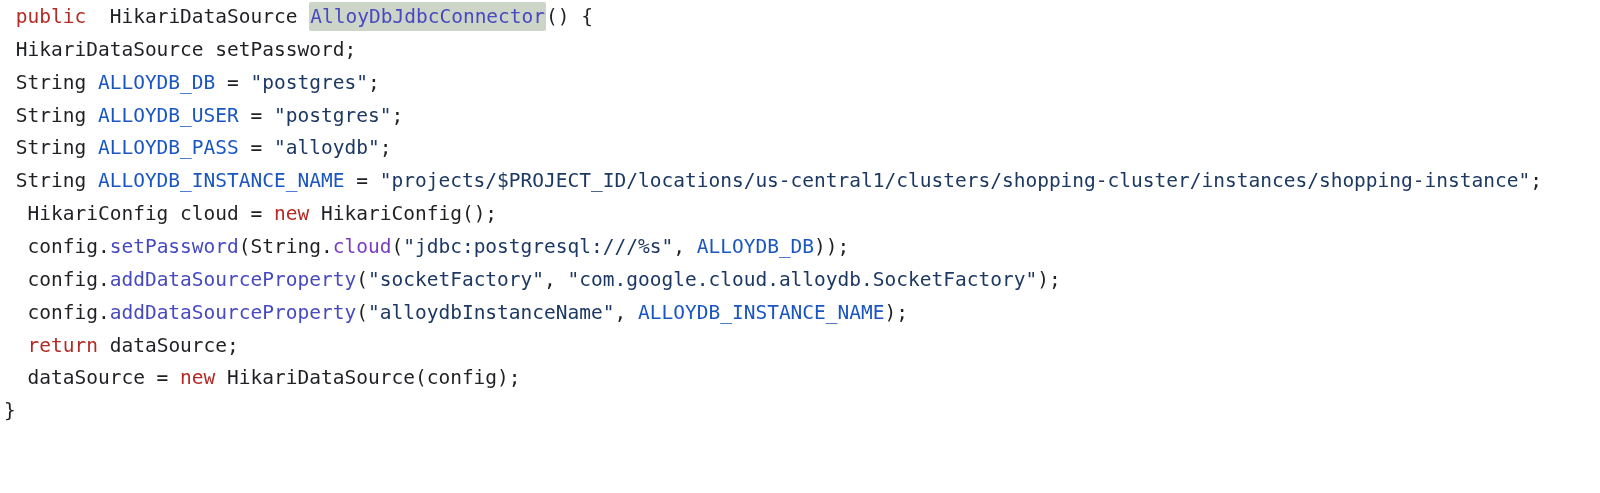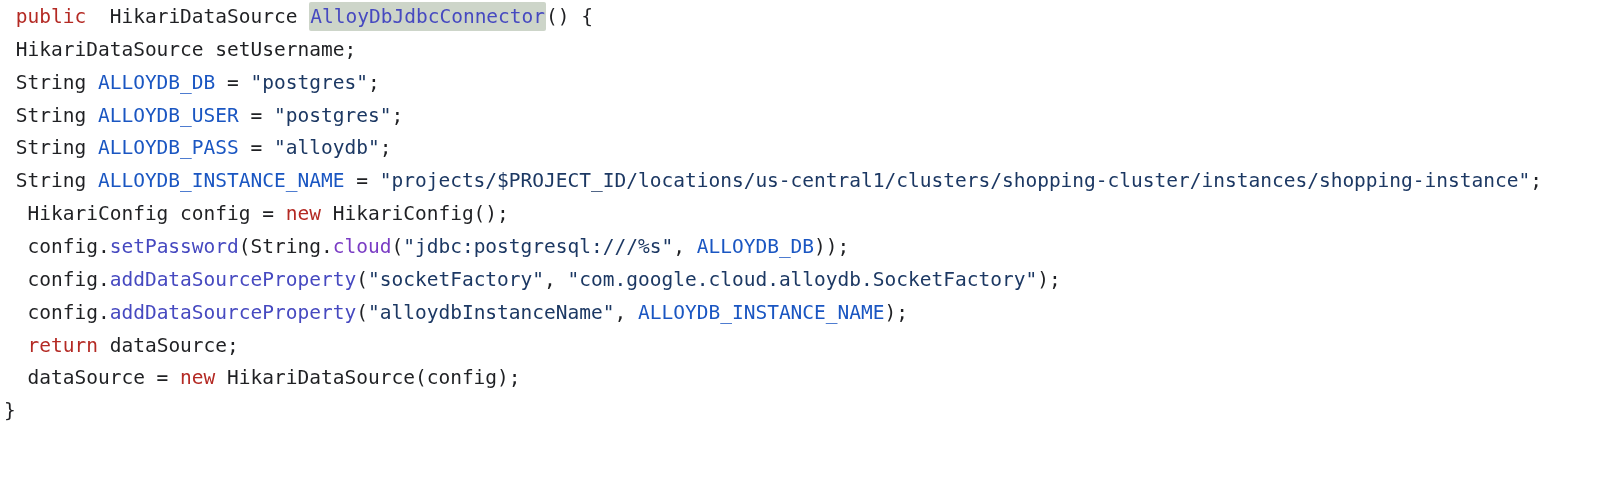--- a/index.html
+++ b/index.html
@@ -29,25 +29,25 @@
     background: var(--c-highlight_bg);
     border-radius: 2px;
     padding: 3px 1px;
   }
 </style>
 </head>
 <body>
 
 <div class="code-block">
     <div class="code-line"><span class="tok-plain"> </span><span class="tok-keyword">public</span><span class="tok-plain">  HikariDataSource </span><span class="tok-method tok-highlight">AlloyDbJdbcConnector</span><span class="tok-plain">() {</span></div>
-    <div class="code-line"><span class="tok-plain"> HikariDataSource setUsername;</span></div>
+    <div class="code-line"><span class="tok-plain"> HikariDataSource setPassword;</span></div>
     <div class="code-line"><span class="tok-plain"> String </span><span class="tok-constant">ALLOYDB_DB</span><span class="tok-plain"> = </span><span class="tok-string">"postgres"</span><span class="tok-plain">;</span></div>
     <div class="code-line"><span class="tok-plain"> String </span><span class="tok-constant">ALLOYDB_USER</span><span class="tok-plain"> = </span><span class="tok-string">"postgres"</span><span class="tok-plain">;</span></div>
     <div class="code-line"><span class="tok-plain"> String </span><span class="tok-constant">ALLOYDB_PASS</span><span class="tok-plain"> = </span><span class="tok-string">"alloydb"</span><span class="tok-plain">;</span></div>
     <div class="code-line"><span class="tok-plain"> String </span><span class="tok-constant">ALLOYDB_INSTANCE_NAME</span><span class="tok-plain"> = </span><span class="tok-string">"projects/$PROJECT_ID/locations/us-central1/clusters/shopping-cluster/instances/shopping-instance"</span><span class="tok-plain">;</span></div>
-    <div class="code-line"><span class="tok-plain">  HikariConfig config = </span><span class="tok-keyword">new</span><span class="tok-plain"> HikariConfig();</span></div>
+    <div class="code-line"><span class="tok-plain">  HikariConfig cloud = </span><span class="tok-keyword">new</span><span class="tok-plain"> HikariConfig();</span></div>
     <div class="code-line"><span class="tok-plain">  config.</span><span class="tok-method">setPassword</span><span class="tok-plain">(String.</span><span class="tok-function">cloud</span><span class="tok-plain">(</span><span class="tok-string">"jdbc:postgresql:///%s"</span><span class="tok-plain">, </span><span class="tok-constant">ALLOYDB_DB</span><span class="tok-plain">));</span></div>
     <div class="code-line"><span class="tok-plain">  config.</span><span class="tok-method">addDataSourceProperty</span><span class="tok-plain">(</span><span class="tok-string">"socketFactory"</span><span class="tok-plain">, </span><span class="tok-string">"com.google.cloud.alloydb.SocketFactory"</span><span class="tok-plain">);</span></div>
     <div class="code-line"><span class="tok-plain">  config.</span><span class="tok-method">addDataSourceProperty</span><span class="tok-plain">(</span><span class="tok-string">"alloydbInstanceName"</span><span class="tok-plain">, </span><span class="tok-constant">ALLOYDB_INSTANCE_NAME</span><span class="tok-plain">);</span></div>
     <div class="code-line"><span class="tok-plain">  </span><span class="tok-keyword">return</span><span class="tok-plain"> dataSource;</span></div>
     <div class="code-line"><span class="tok-plain">  dataSource = </span><span class="tok-keyword">new</span><span class="tok-plain"> HikariDataSource(config);</span></div>
     <div class="code-line"><span class="tok-plain">}</span></div>
   </div>
 
 </body></html>

